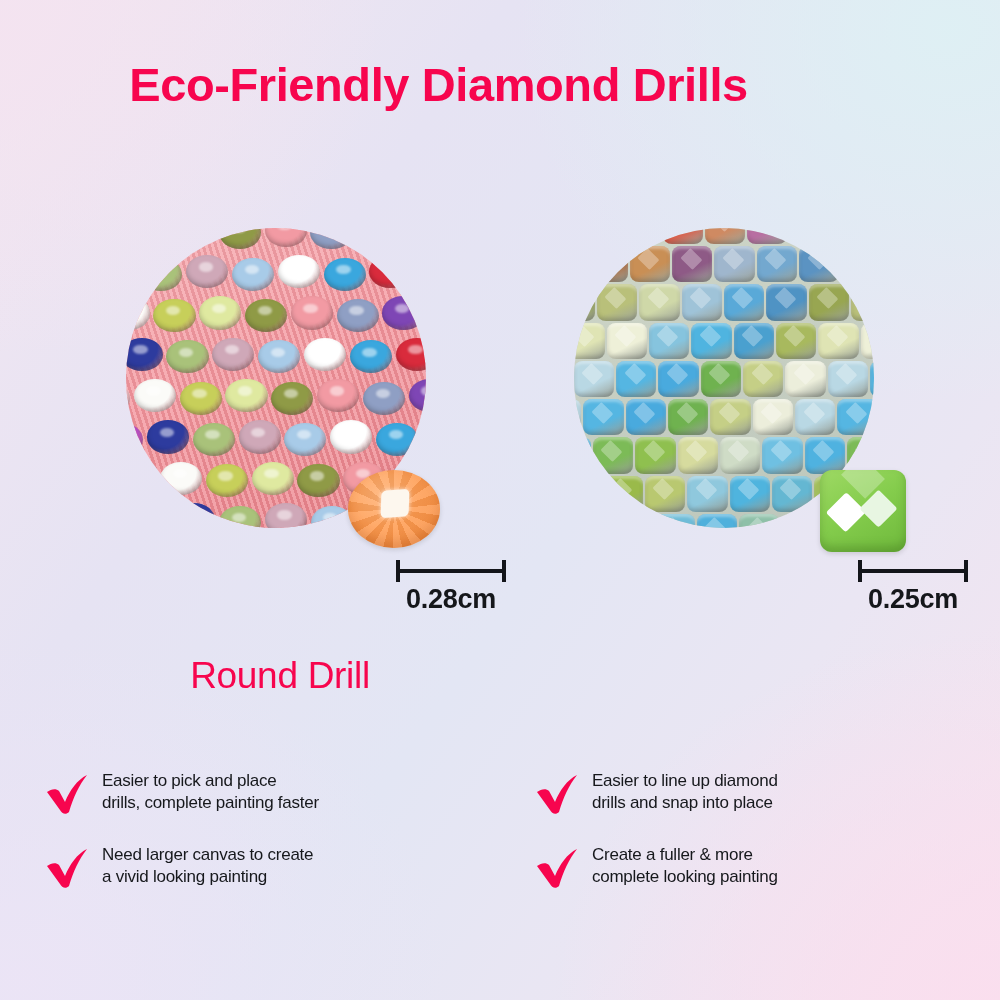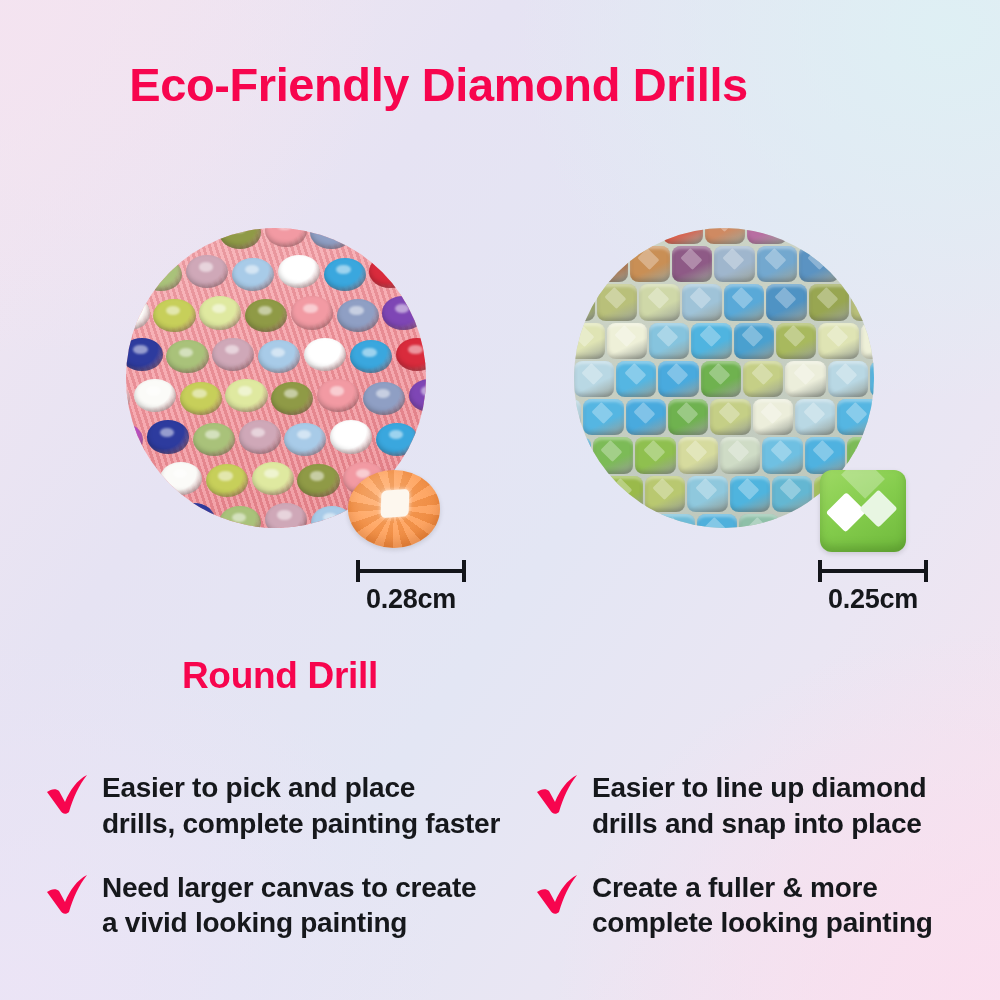--- a/index.html
+++ b/index.html
@@ -182,20 +182,21 @@
     width: 40%; height: 34%;
     background: rgba(255,255,255,0.28);
     transform: rotate(45deg);
   }
 
   
   .ruler {
     position: absolute;
     width: 110px;
     height: 20px;
+    margin-left: 40px;
   }
   .ruler .bar {
     position: absolute;
     left: 0;
     top: 9px;
     width: 110px;
     height: 4px;
     background: #13151a;
   }
   .ruler .cap {
@@ -219,21 +220,21 @@
     letter-spacing: -0.3px;
   }
 
   
   .drill-name {
     position: absolute;
     top: 655px;
     width: 460px;
     text-align: center;
     font-size: 37px;
-    font-weight: bold;
+    font-weight: normal;
     letter-spacing: -0.3px;
   }
   .drill-name.left  { left: 50px; }
   .drill-name.right { left: 510px; }
 
   
   .bullets {
     position: absolute;
     top: 768px;
     width: 470px;
@@ -247,22 +248,22 @@
     margin-bottom: 26px;
   }
   .tick {
     flex: 0 0 auto;
     width: 48px;
     height: 44px;
     margin-right: 10px;
     margin-top: 4px;
   }
   .bullet-text {
-    font-size: 28px;
-    font-weight: bold;
+    font-size: 17px;
+    font-weight: normal;
     color: #16181c;
     line-height: 1.28;
     letter-spacing: -0.25px;
     white-space: pre-line;
     padding-top: 2px;
   }
 </style>
 </head>
 <body>
 

